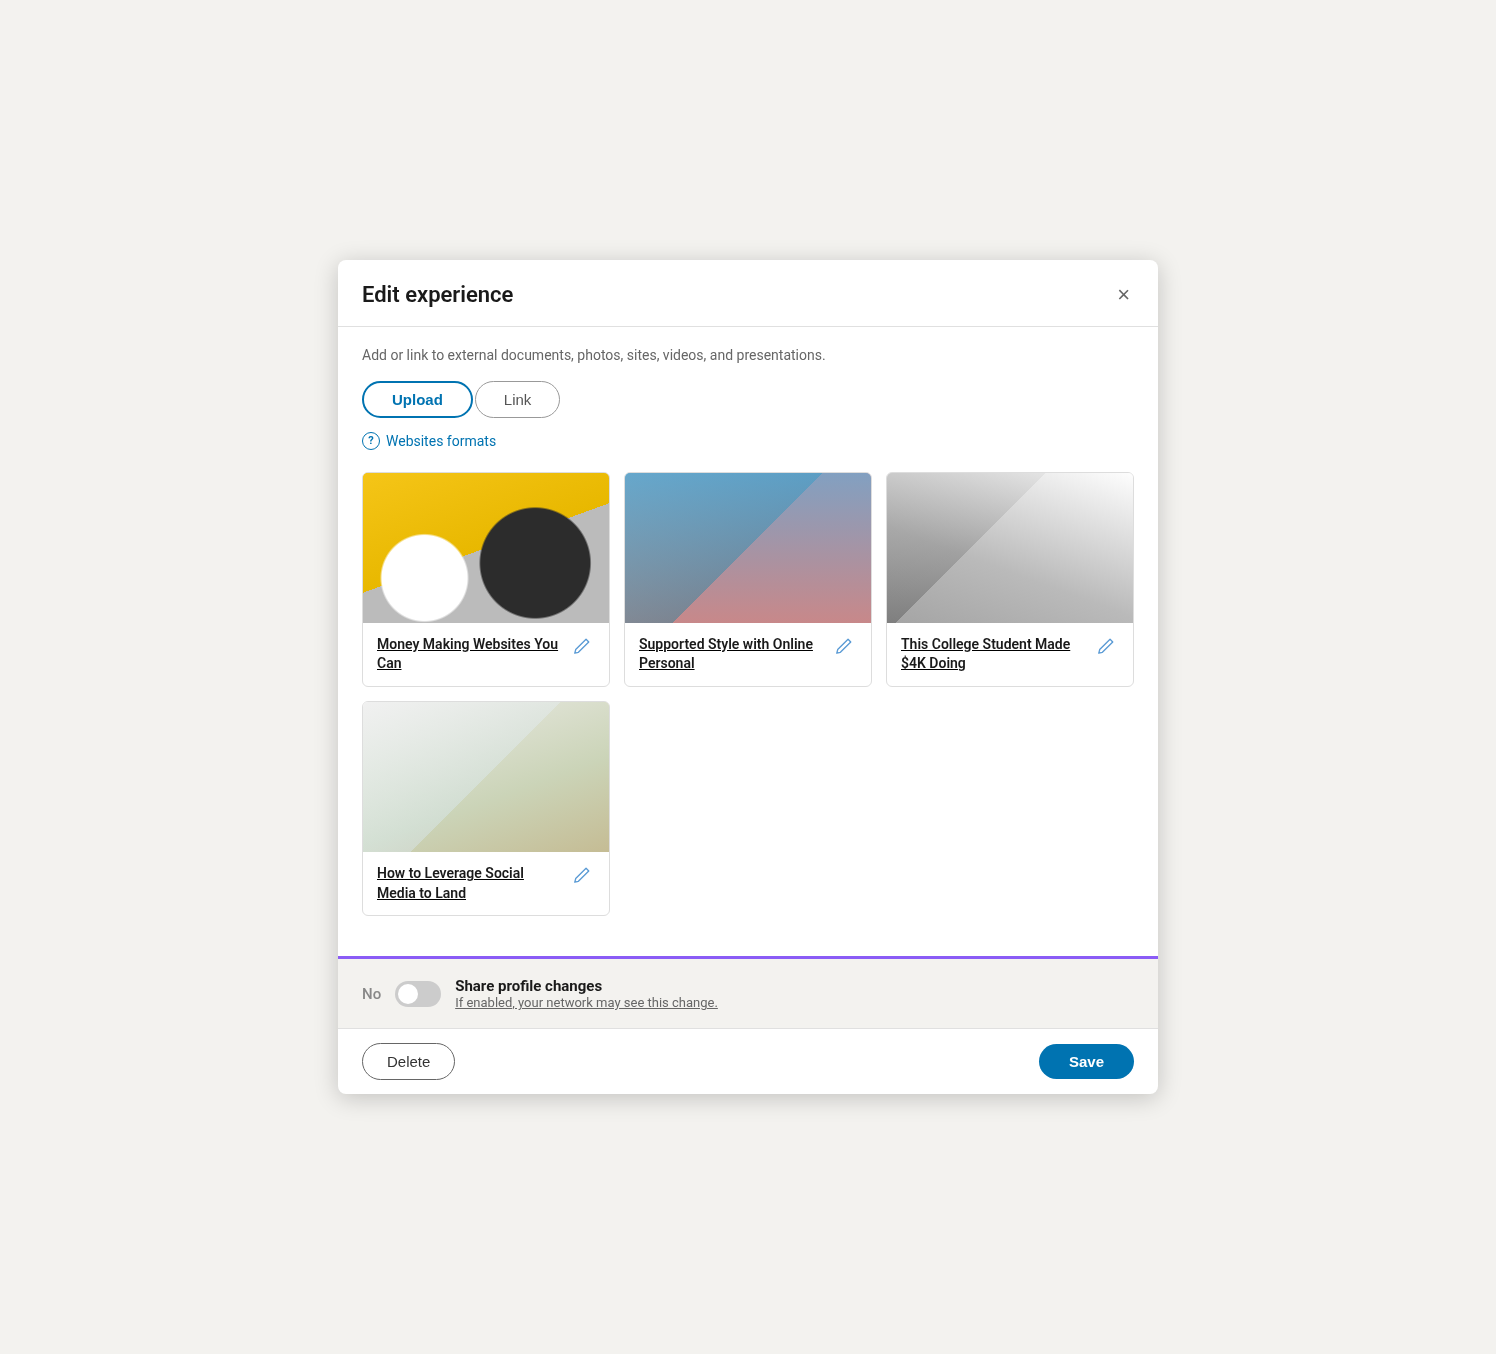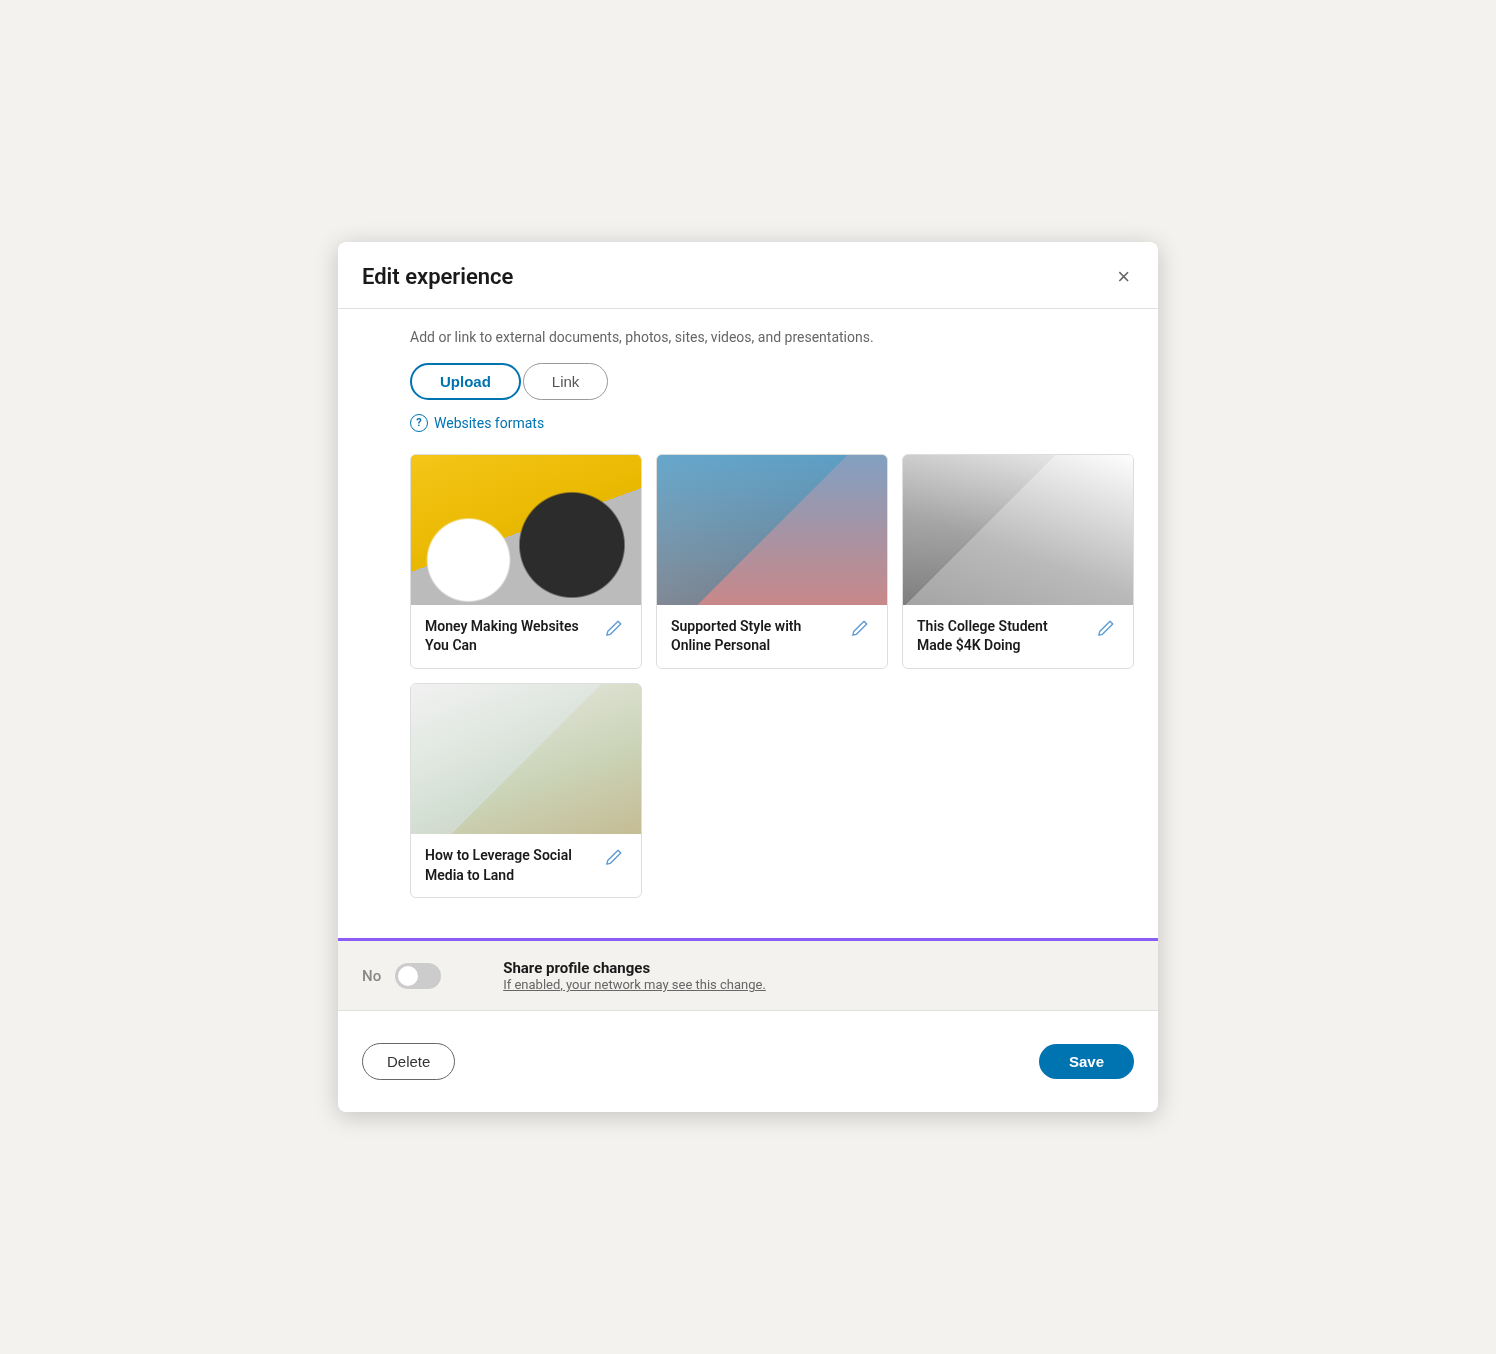--- a/index.html
+++ b/index.html
@@ -35,21 +35,20 @@
       background: none;
       border: none;
       cursor: pointer;
       font-size: 22px;
       color: #666;
       line-height: 1;
       padding: 4px;
     }
     .modal-body {
       padding: 20px 24px;
-      margin-left: 48px;
     }
     .subtitle {
       font-size: 14px;
       color: #666;
       margin-bottom: 18px;
     }
     .upload-buttons {
       display: flex;
       gap: 2px;
       margin-bottom: 14px;
@@ -101,20 +100,21 @@
       display: grid;
       grid-template-columns: repeat(3, 1fr);
       gap: 14px;
       margin-bottom: 10px;
     }
     .media-card {
       border: 1px solid #ddd;
       border-radius: 6px;
       overflow: hidden;
       background: #fff;
+      text-decoration: underline;
     }
     .media-image {
       width: 100%;
       height: 150px;
       object-fit: cover;
       display: block;
     }
     
     .img-1 {
       background: linear-gradient(135deg, #f5c518 0%, #f5c518 40%, #d4a800 40%, #d4a800 60%, #e0e0e0 60%);
@@ -227,37 +227,36 @@
       height: 20px;
       width: 20px;
       left: 3px;
       bottom: 3px;
       background-color: white;
       border-radius: 50%;
       transition: 0.3s;
     }
     .share-text {
       flex: 1;
-      margin-left: 48px;
     }
     .share-title {
       font-size: 15px;
       font-weight: 700;
       color: #1a1a1a;
     }
     .share-subtitle {
       font-size: 13px;
       color: #666;
       text-decoration: underline;
     }
     .modal-footer-actions {
       display: flex;
       justify-content: space-between;
       align-items: center;
-      padding: 32px 24px;
+      padding: 14px 24px;
       border-top: 1px solid #e0e0e0;
     }
     .btn-delete {
       border: 1.5px solid #666;
       color: #333;
       background: #fff;
       padding: 9px 24px;
       border-radius: 20px;
       font-size: 15px;
       font-weight: 500;

